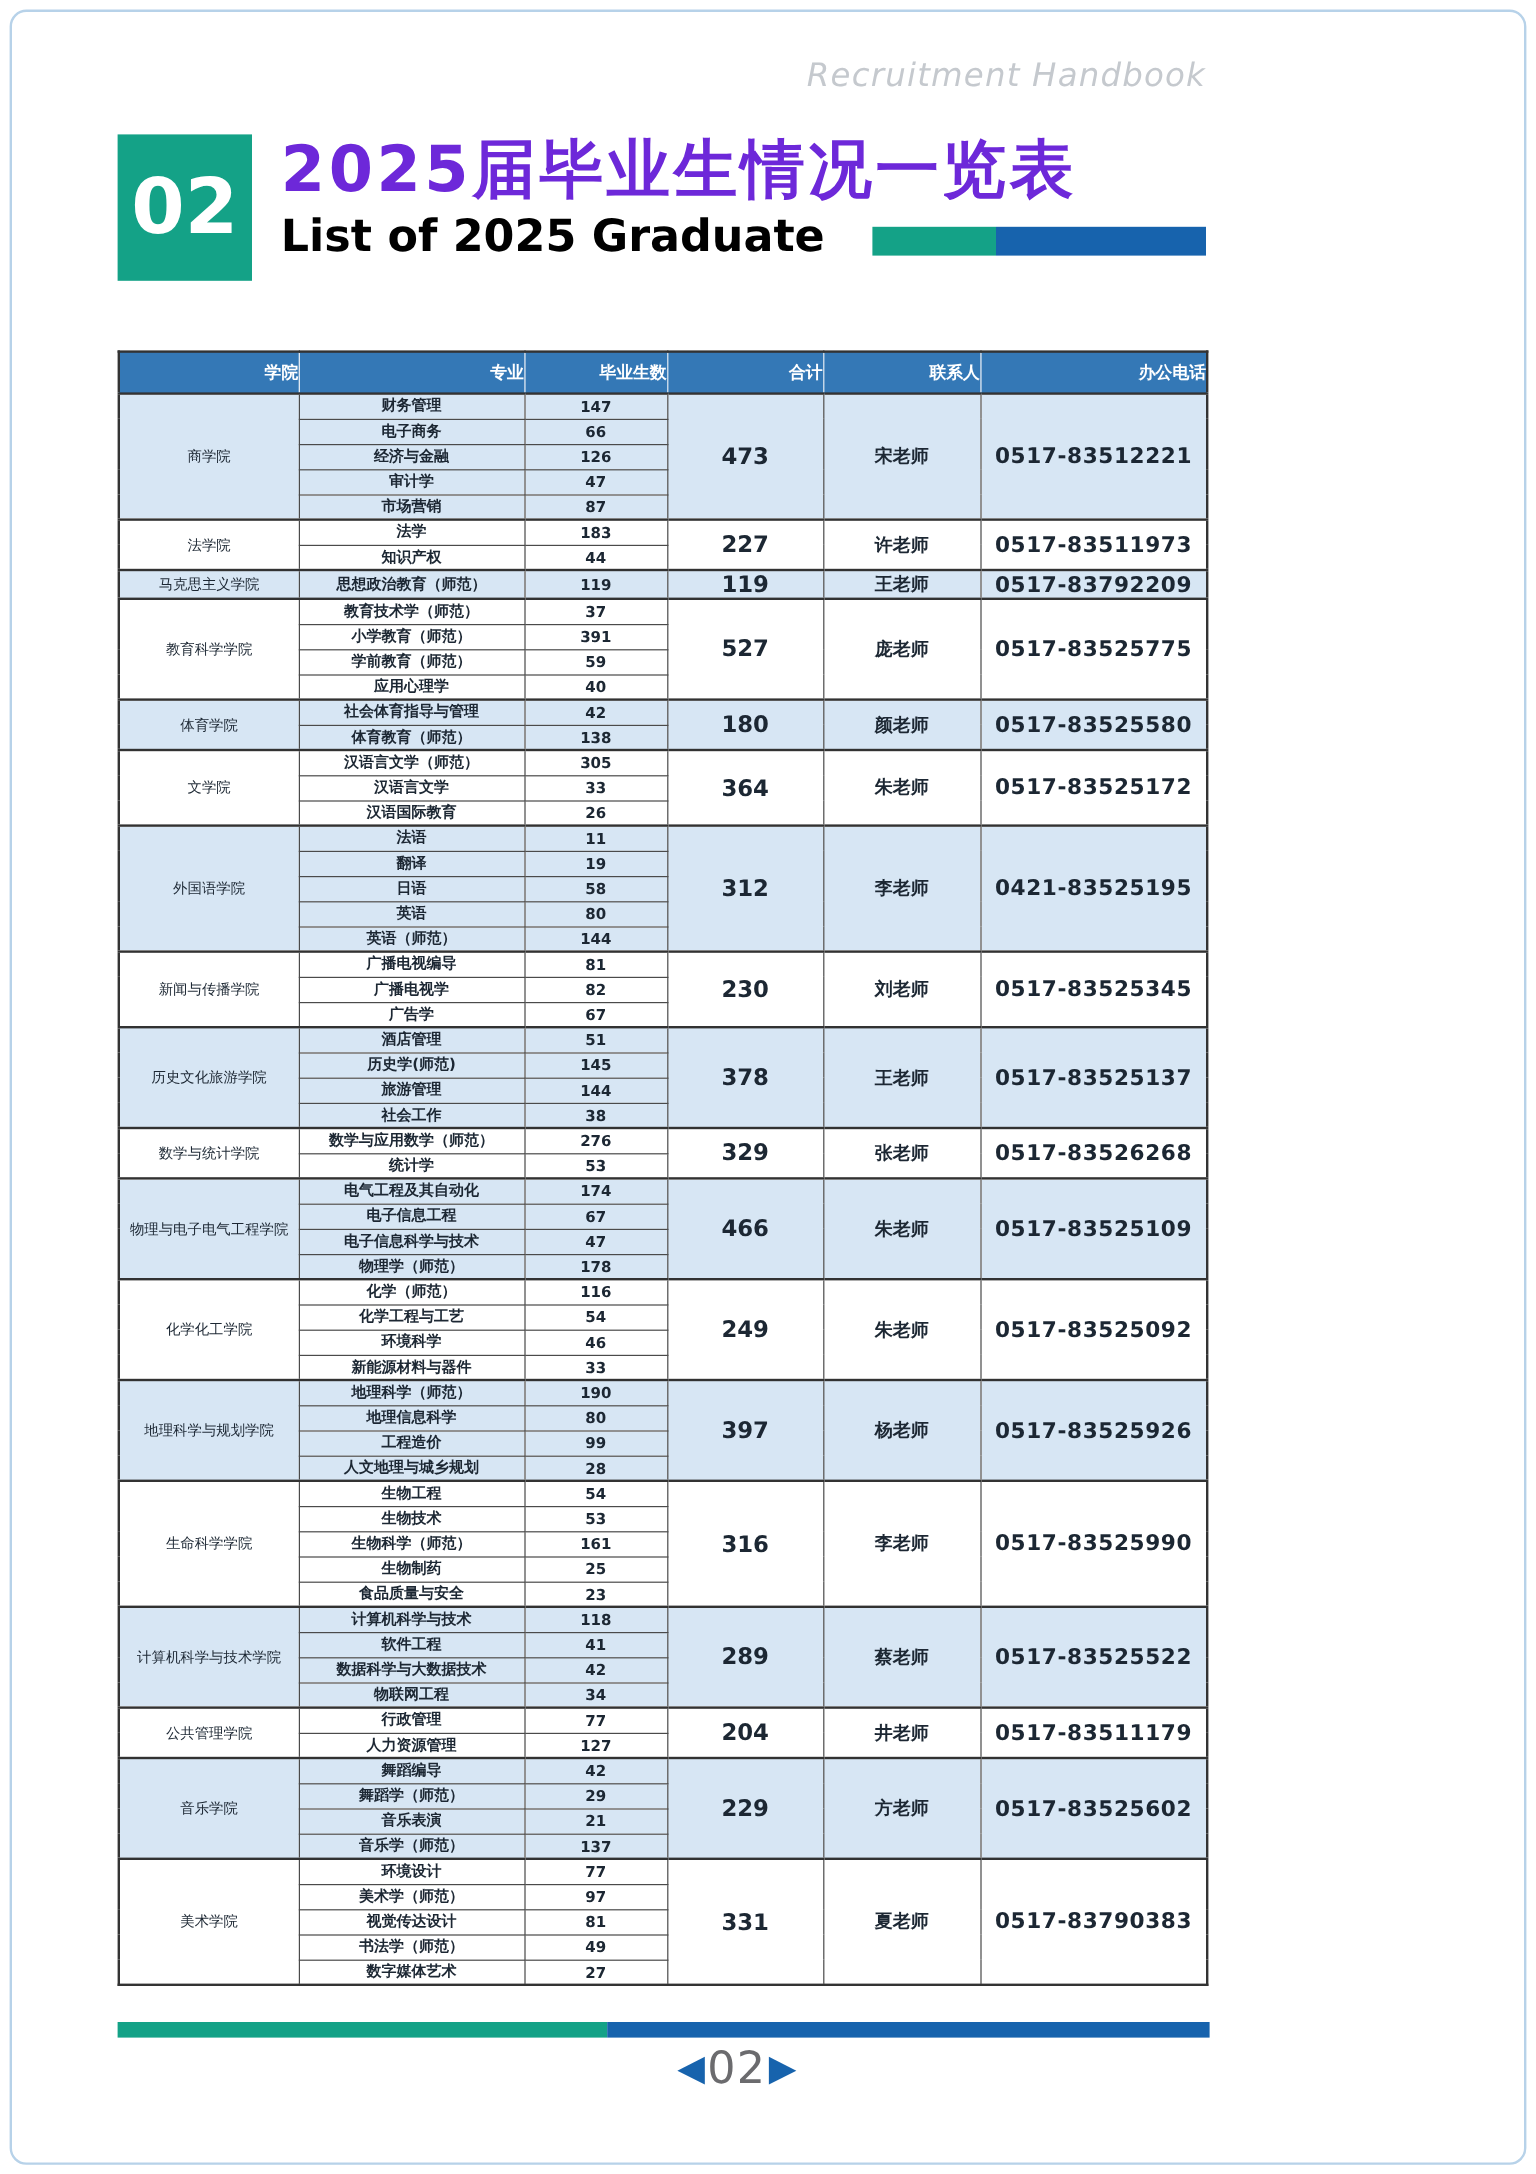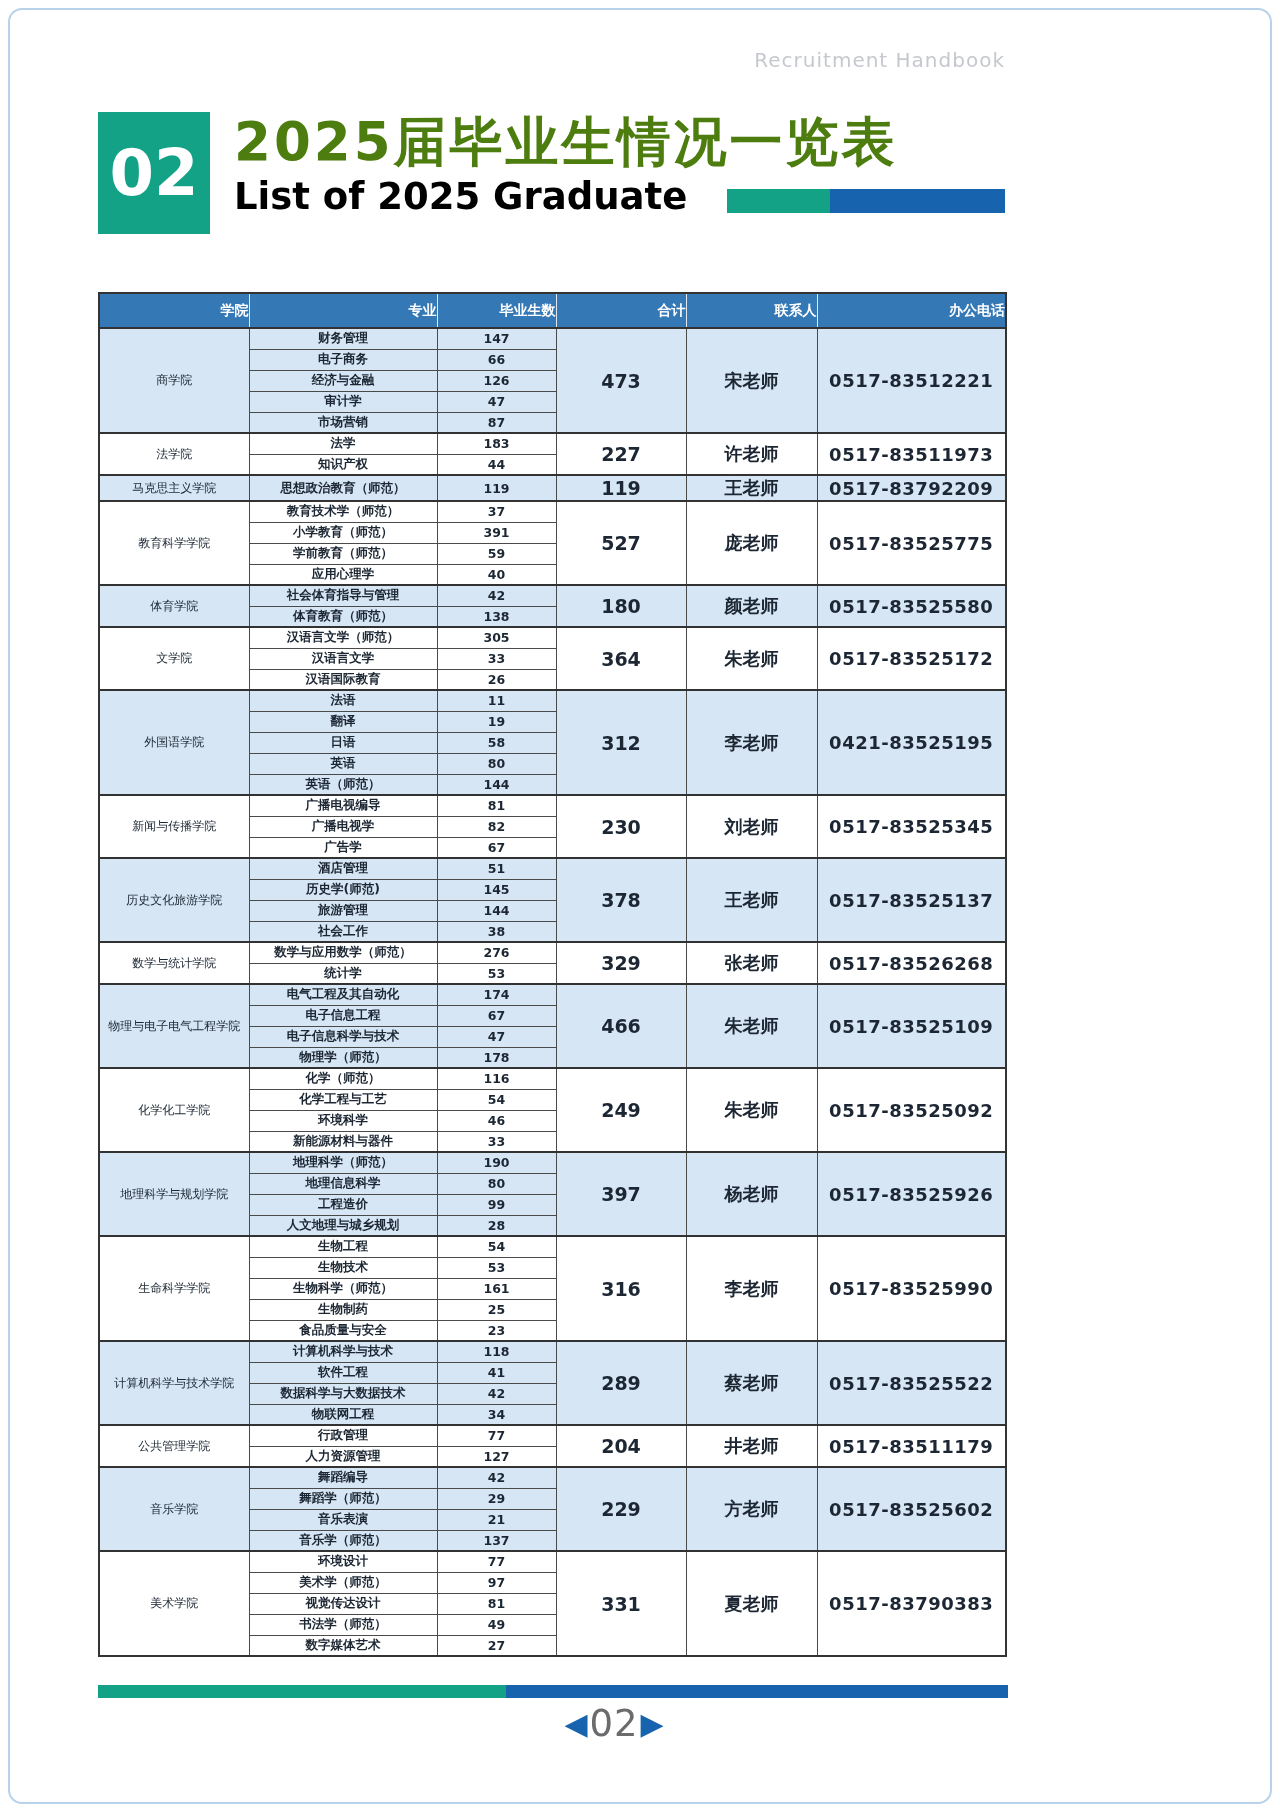--- a/index.html
+++ b/index.html
@@ -1,28 +1,28 @@
 <!DOCTYPE html>
 <html><head>
 <meta charset="utf-8">
 <style>
   html,body{margin:0;padding:0;background:#ffffff;}
   .page{position:relative;width:1280px;height:1812px;background:#ffffff;overflow:hidden;
         font-family:"DejaVu Sans","Liberation Sans",sans-serif;color:#1c2733;}
   .page-border{position:absolute;left:8px;top:8px;right:8px;bottom:8px;
         border:2px solid #b7d2e9;border-radius:14px;}
 
-  .watermark{position:absolute;top:48px;right:275px;font-size:20px;font-weight:400;
-        letter-spacing:1px;color:#c5c9ce;}
+  .watermark{position:absolute;top:48px;right:275px;font-size:27px;font-weight:400;
+        letter-spacing:1px;color:#c5c9ce;font-style:italic;}
 
   .title-block{position:absolute;left:98px;top:112px;right:275px;display:flex;align-items:stretch;}
   .section-num{width:112px;height:122px;background:#14a287;color:#ffffff;font-size:64px;
         font-weight:700;display:flex;align-items:center;justify-content:center;flex:none;}
   .title-col{flex:1;margin-left:24px;position:relative;}
-  .big-title{font-size:53px;font-weight:700;color:#4d7c0f;letter-spacing:3px;line-height:1.15;
+  .big-title{font-size:53px;font-weight:700;color:#6d28d9;letter-spacing:3px;line-height:1.15;
         white-space:nowrap;}
   .subtitle-row{position:relative;height:46px;margin-top:2px;}
   .subtitle{font-size:37px;font-weight:700;color:#000000;letter-spacing:0px;}
   .accent-bar{position:absolute;right:0;bottom:8px;height:24px;display:flex;}
   .accent-bar .seg-green{width:103px;background:#14a287;}
   .accent-bar .seg-blue{width:175px;background:#1763ad;}
 
   table.grad-table{position:absolute;left:98px;top:292px;width:907px;height:1363px;
         border-collapse:collapse;table-layout:fixed;border:2px solid #333333;}
   .grad-table th{background:#3478b6;color:#ffffff;font-size:14px;font-weight:700;
@@ -30,21 +30,21 @@
   .grad-table td{border:1px solid #4a4a4a;text-align:center;vertical-align:middle;
         padding:0 2px;overflow:hidden;white-space:nowrap;}
   .grad-table tbody tr{height:21px;}
   .grad-table tr.group-start td{border-top:2px solid #323232;}
   .grad-table tr.g-blue td{background:#d7e6f4;}
   .grad-table tr.g-white td{background:#ffffff;}
   .college-cell{font-size:12px;font-weight:400;}
   .major-cell{font-size:12.5px;font-weight:700;}
   .count-cell{font-size:12.5px;font-weight:600;}
   .total-cell{font-size:19px;font-weight:600;}
-  .contact-cell{font-size:18px;font-weight:700;}
+  .contact-cell{font-size:15px;font-weight:700;}
   .phone-cell{font-size:18px;font-weight:700;letter-spacing:0.5px;}
 
   .footer-bar{position:absolute;left:98px;top:1685px;width:910px;height:13px;display:flex;}
   .footer-bar .seg-green{width:408px;background:#14a287;}
   .footer-bar .seg-blue{flex:1;background:#1763ad;}
 
   .pagenum-row{position:absolute;left:0;top:1705px;width:1280px;display:flex;
         align-items:center;justify-content:center;margin-left:-26px;}
   .pagenum-row .tri{color:#1763ad;font-size:30px;line-height:1;}
   .pagenum-row .num{color:#6b6b6e;font-size:37px;font-weight:400;line-height:1;

